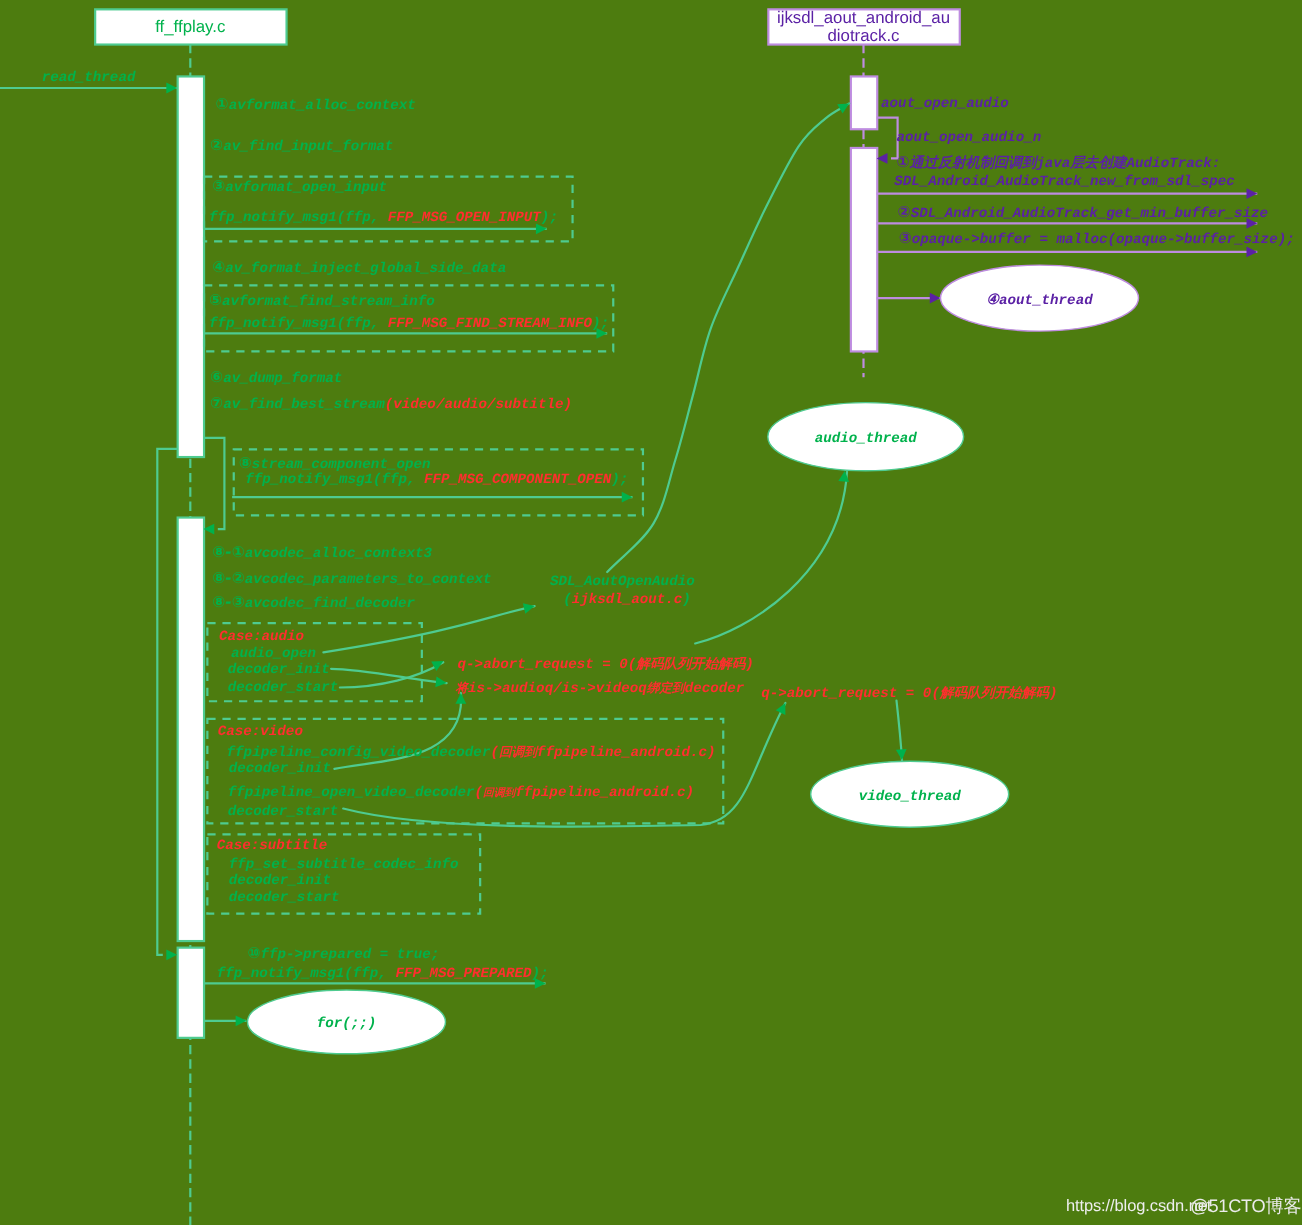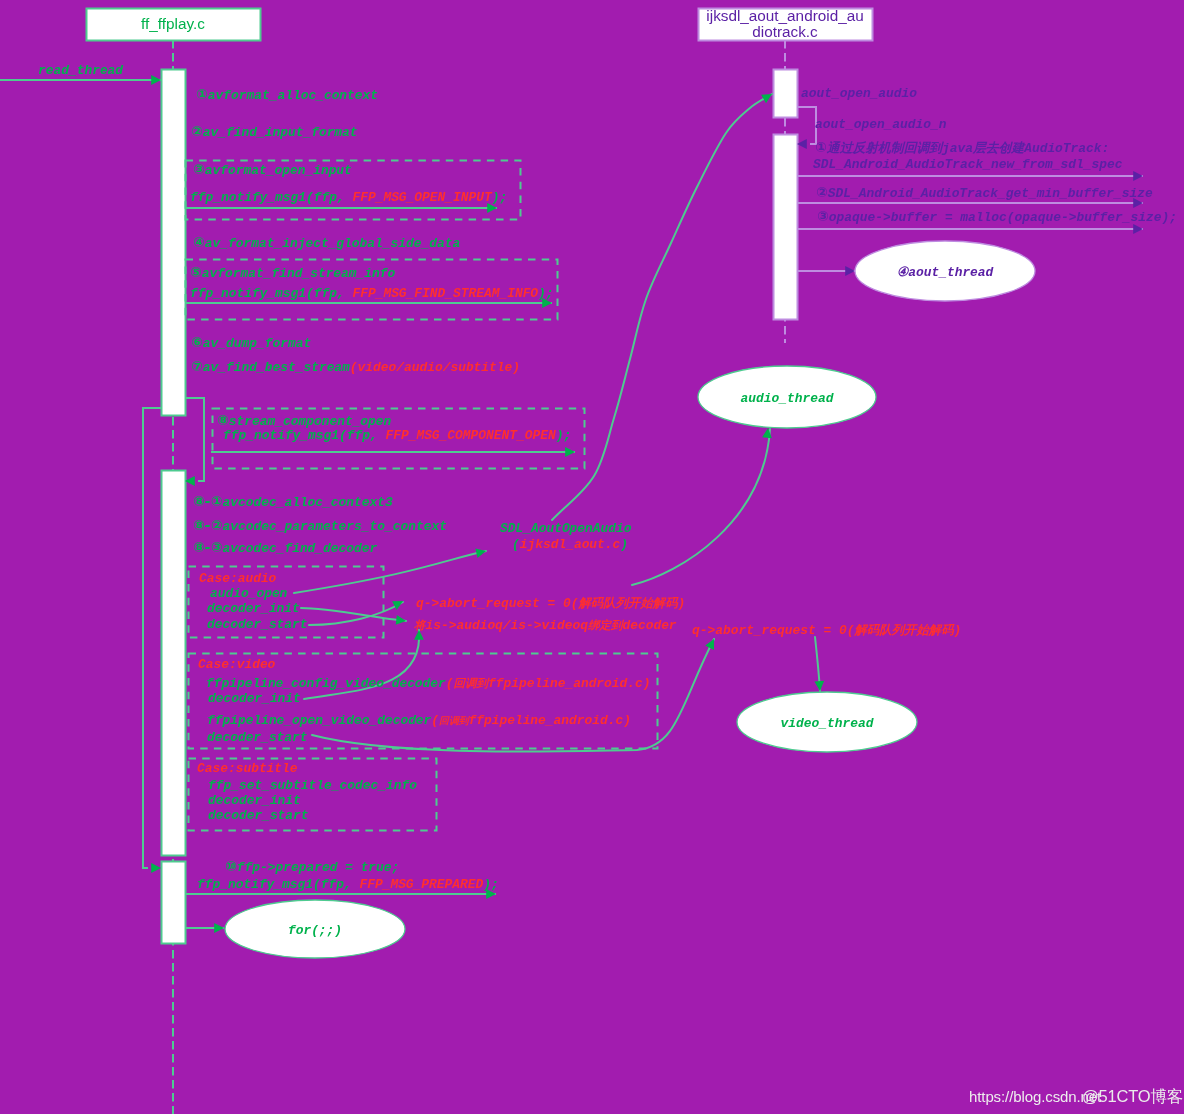--- a/index.html
+++ b/index.html
@@ -1,19 +1,19 @@
 <!DOCTYPE html>
 <html><head>
 <meta charset="utf-8">
 <title>ff_ffplay.c sequence diagram</title>
 <style>
   html,body{margin:0;padding:0;background:#ffffff;}
   body{width:1184px;height:1114px;overflow:hidden;
        font-family:"Liberation Mono","DejaVu Sans Mono",monospace;}
-  #root{position:relative;width:1184px;height:1114px;background:#a21caf;}
+  #root{position:relative;width:1184px;height:1114px;background:#4d7c0f;}
   svg#gfx{position:absolute;left:0;top:0;width:1184px;height:1114px;display:block;}
   svg#gfx text{font-family:"Liberation Mono","DejaVu Sans Mono",monospace;
           font-size:12.9px;font-style:italic;font-weight:bold;white-space:pre;}
   svg#gfx text.ttl{font-family:"Liberation Sans","DejaVu Sans",sans-serif;
           font-size:15.3px;font-style:normal;font-weight:normal;}
   svg#gfx tspan.cjk{font-family:"DejaVu Sans","Liberation Sans",sans-serif;font-style:italic;font-weight:bold;font-size:11.5px;}
   svg#gfx tspan.num{font-family:"DejaVu Sans","Liberation Sans",sans-serif;font-style:italic;font-weight:bold;font-size:14px;}
   .wm{position:absolute;color:#eeeeee;
       font-family:"Liberation Sans","DejaVu Sans",sans-serif;
       white-space:nowrap;user-select:none;}

